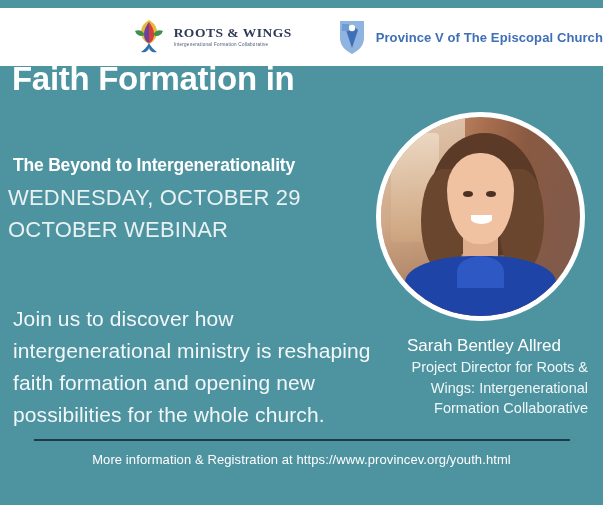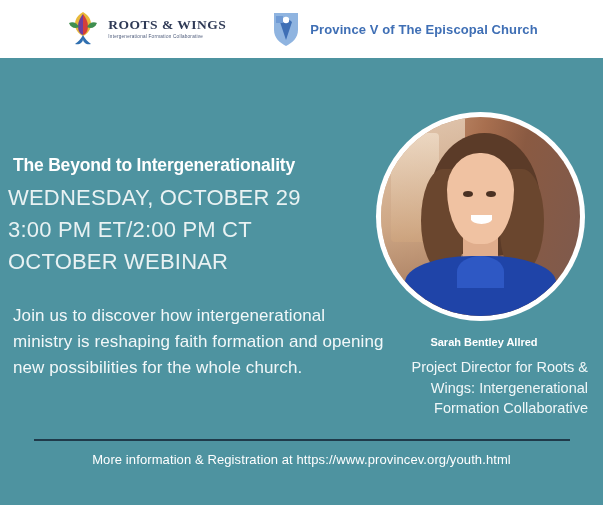--- a/index.html
+++ b/index.html
@@ -10,26 +10,26 @@
   .poster {
     position: relative;
     width: 603px; height: 505px;
     background: #4e93a0;
     overflow: hidden;
   }
 
   
   .header {
     position: absolute;
-    top: 0; left: 0;
+    top: 8px; left: 0;
     width: 603px; height: 58px;
     background: #ffffff;
     display: flex;
     align-items: center;
-    justify-content: center;
+    justify-content: flex-end;
     gap: 44px;
   }
   .logo-roots {
     display: flex;
     align-items: center;
     gap: 7px;
   }
   .rw-mark {
     width: 36px; height: 40px;
     position: relative;
@@ -102,21 +102,21 @@
     letter-spacing: 0.2px;
   }
 
   
   .body-copy {
     position: absolute;
     left: 13px;
     top: 303px;
     width: 375px;
     color: #f2f8f9;
-    font-size: 17px;
+    font-size: 21px;
     font-weight: 400;
     line-height: 1.52;
     letter-spacing: 0.1px;
   }
 
   
   .photo-wrap {
     position: absolute;
     left: 376px;
     top: 112px;
@@ -206,22 +206,22 @@
     border-radius: 50% 50% 0 0;
   }
 
   
   .speaker-name {
     position: absolute;
     left: 386px; top: 336px;
     width: 196px;
     text-align: center;
     color: #ffffff;
-    font-size: 11px;
-    font-weight: 700;
+    font-size: 17px;
+    font-weight: 400;
   }
   .speaker-role {
     position: absolute;
     left: 380px; top: 357px;
     width: 208px;
     text-align: right;
     color: #f0f7f8;
     font-size: 14.5px;
     line-height: 1.42;
     font-weight: 400;
@@ -277,26 +277,26 @@
           <circle cx="16" cy="10" r="3.2" fill="#ffffff"></circle>
           <path d="M6 6 H13 V13 H6 Z" fill="#6f9ad4"></path>
         </svg>
       </span>
       <span class="prov-text">Province V of The Episcopal Church</span>
     </div>
 
   </div>
 
   <div class="headline">
+    <div>Faith Formation in</div>
   </div>
   <div class="subhead">The Beyond to Intergenerationality</div>
 
   <div class="datetime">
     <div>WEDNESDAY, OCTOBER 29</div>
-    <div>3:00 PM ET/2:00 PM CT</div>
     <div>OCTOBER WEBINAR</div>
   </div>
 
   <div class="body-copy">Join us to discover how intergenerational ministry is reshaping faith formation and opening new possibilities for the whole church.</div>
 
   <div class="photo-wrap">
     <div class="photo">
       <div class="photo-bg"></div>
       <div class="photo-bg2"></div>
       <div class="photo-window"></div>

